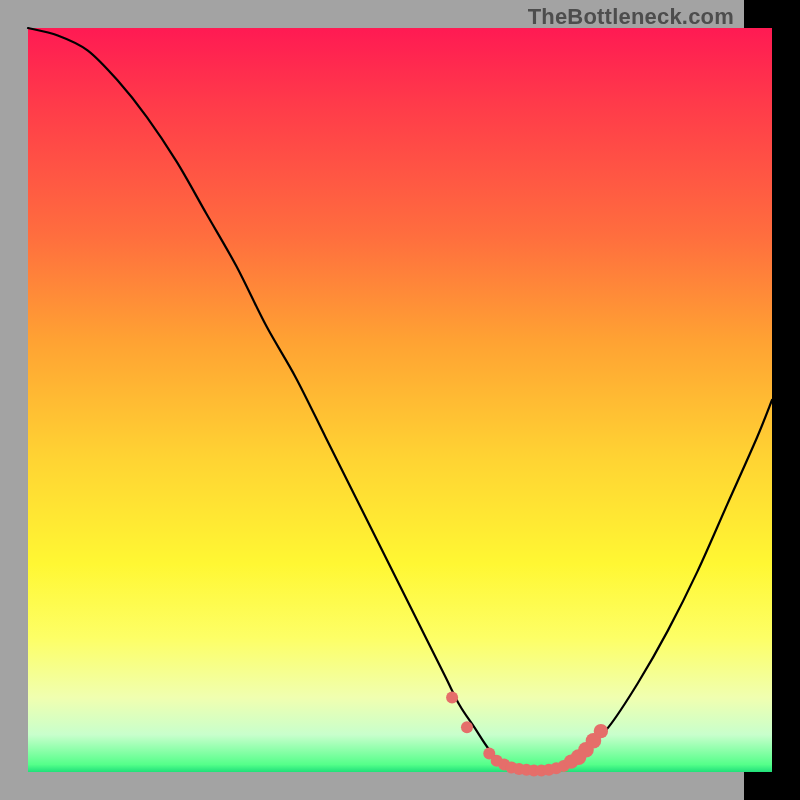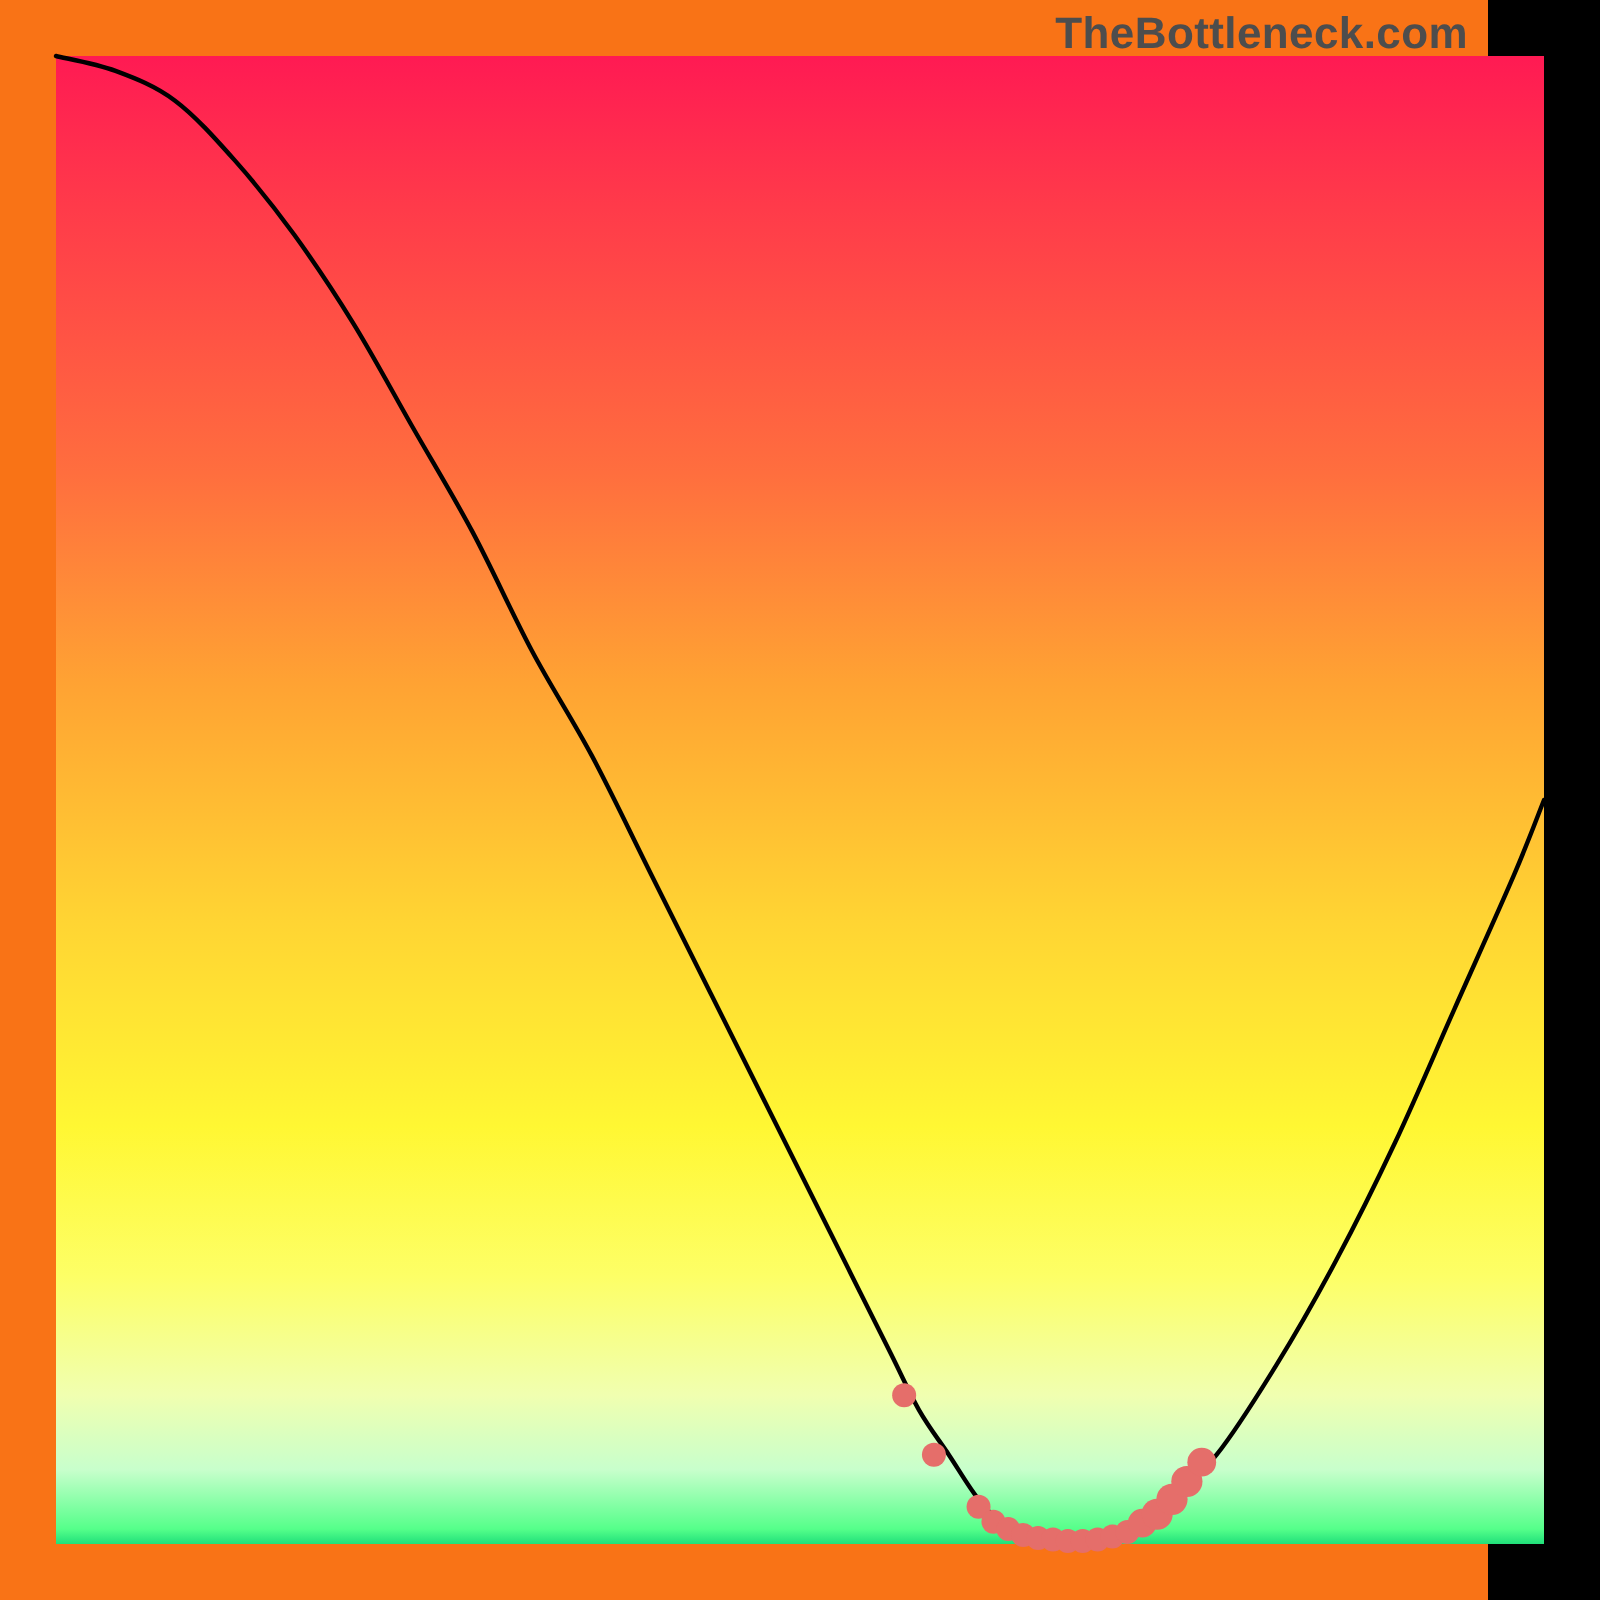--- a/index.html
+++ b/index.html
@@ -10,21 +10,21 @@
     background: #000;
     overflow: hidden;
     font-family: Arial, Helvetica, sans-serif;
   }
   .frame {
     position: absolute;
     left: 0;
     top: 0;
     width: 744px;
     height: 800px;
-    background: #f97316;
+    background: #a3a3a3;
   }
   .plot-area {
     position: absolute;
     left: 28px;
     top: 28px;
     width: 744px;
     height: 744px;
     
     background: linear-gradient(to bottom,
       #ff1a53 0%,

